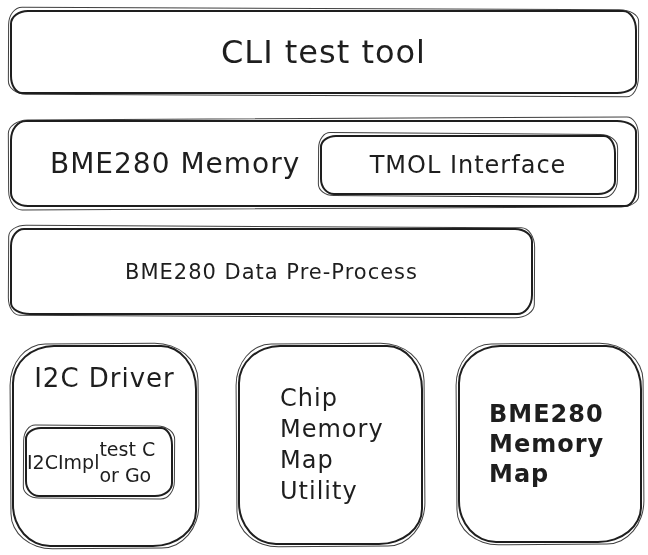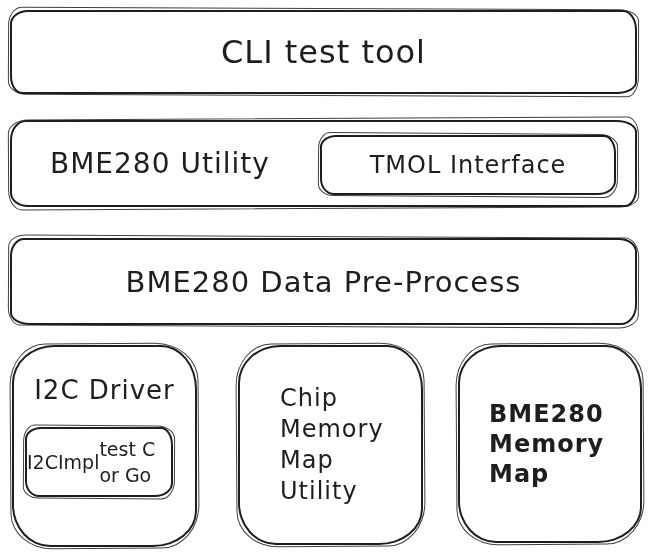--- a/index.html
+++ b/index.html
@@ -66,26 +66,26 @@
     left: 38px; top: 0;
     height: 100%;
     display: flex;
     align-items: center;
     font-size: 28px;
     letter-spacing: 1px;
   }
   .box-tmol { left: 308px; top: 13px; width: 296px; height: 60px; font-size: 24px; border-width: 2.2px; }
 
   
-  .box-preproc { left: 10px; top: 238px; width: 627px; height: 87px; font-size: 29px; }
+  .box-preproc { left: 10px; top: 228px; width: 523px; height: 87px; font-size: 21px; }
 
   
   .box-i2c { left: 12px; top: 345px; width: 185px; height: 202px; }
   .i2c-label {
-    margin-top: 28px;
+    margin-top: 16px;
     text-align: center;
     font-size: 26px;
     letter-spacing: 1px;
   }
   .box-impl {
     left: 11px; top: 80px; width: 148px; height: 70px;
     display: flex; flex-direction: row;
     align-items: center; justify-content: center;
     font-size: 19px;
     line-height: 26px;
@@ -109,21 +109,21 @@
 </head>
 <body>
 
 <div id="canvas">
 
   <div class="sketch-box wob-a box-cli">
     <div class="center-label">CLI test tool</div>
   </div>
 
   <div class="sketch-box wob-b box-driver">
-    <div class="driver-label">BME280 Utility</div>
+    <div class="driver-label">BME280 Memory</div>
     <div class="sketch-box wob-inner box-tmol">
       <div class="center-label">TMOL Interface</div>
     </div>
   </div>
 
   <div class="sketch-box wob-c box-preproc">
     <div class="center-label">BME280 Data Pre-Process</div>
   </div>
 
   <div class="sketch-box wob-round box-i2c">

